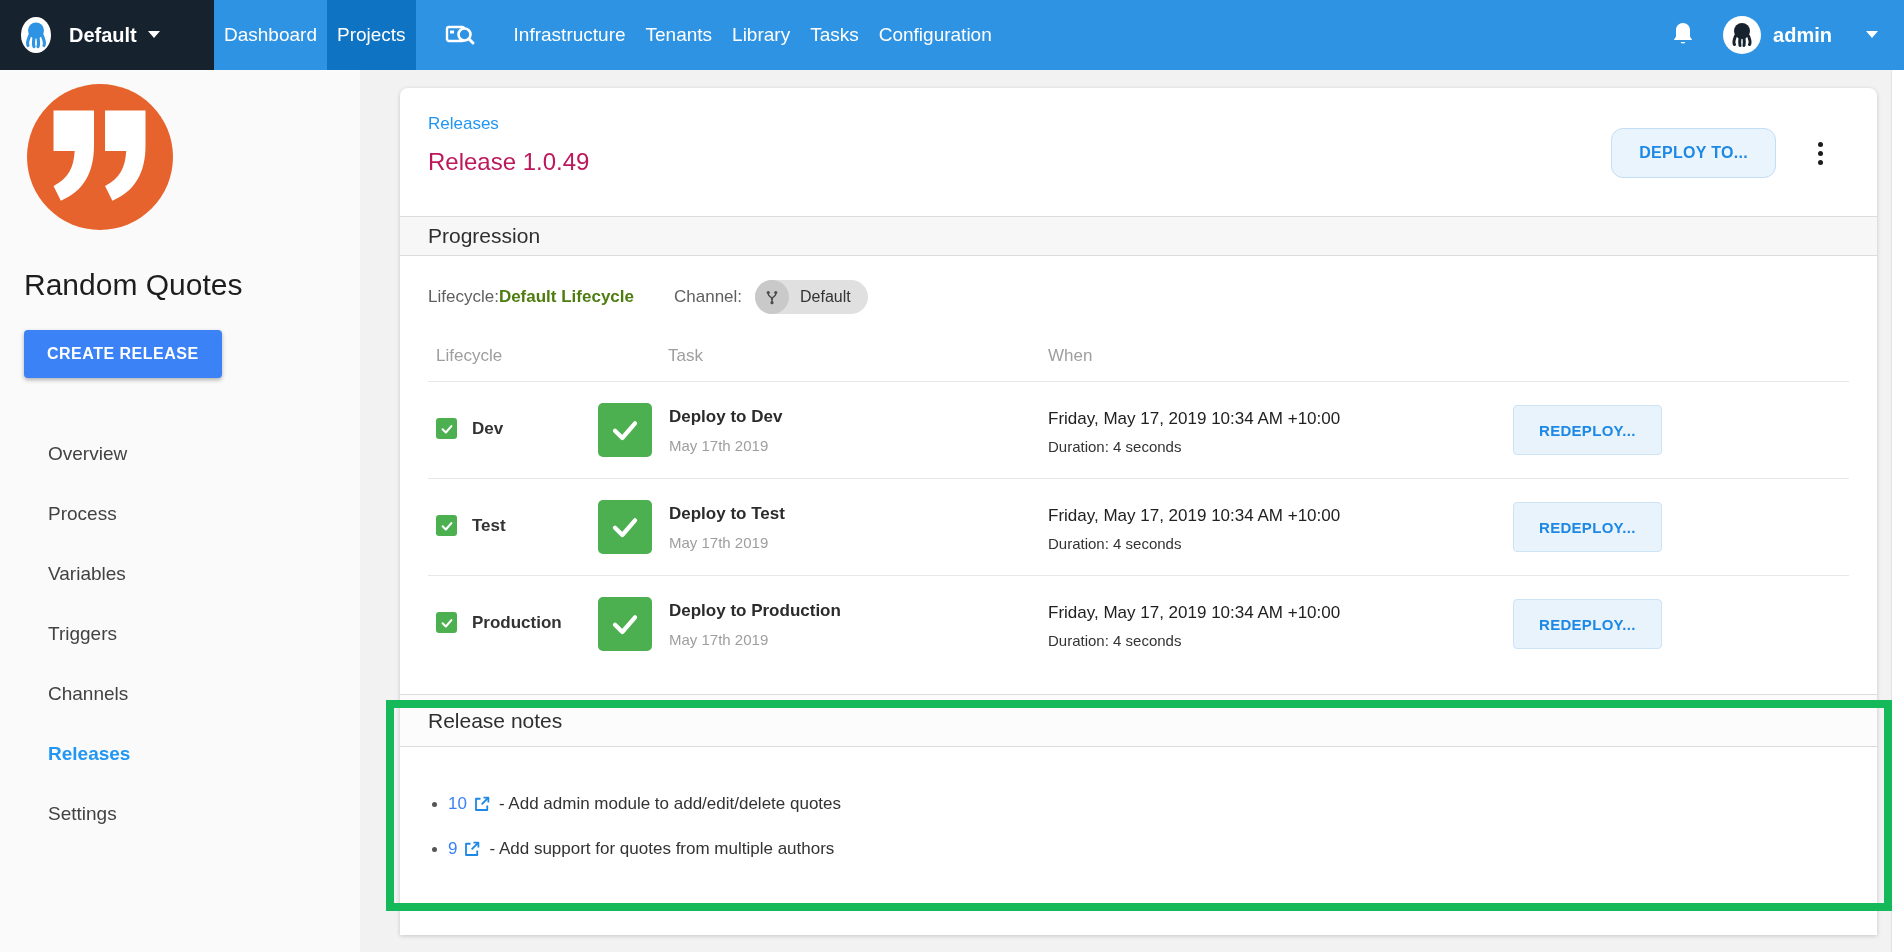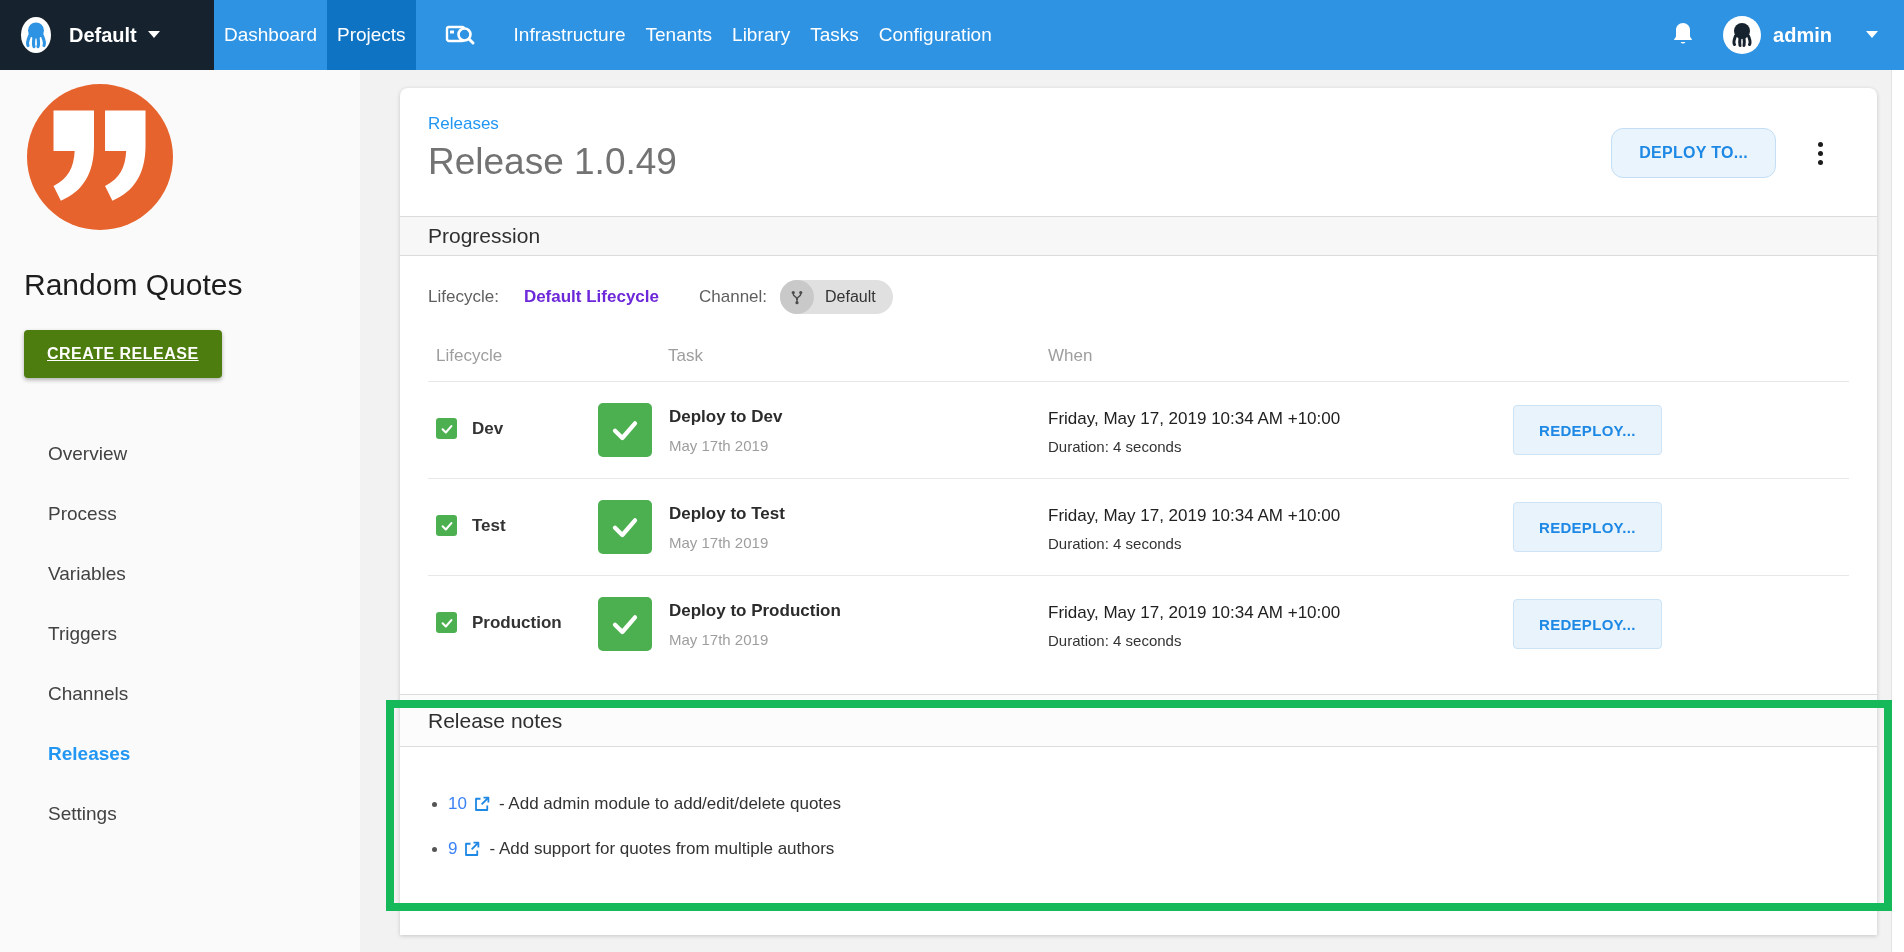--- a/index.html
+++ b/index.html
@@ -23,46 +23,46 @@
   .nav-search { display:flex; align-items:center; padding:0 28px; cursor:pointer; }
   .nav-right { margin-left:auto; display:flex; align-items:center; padding-right:26px; }
   .bell-wrap { padding:0 28px 0 0; display:flex; align-items:center; cursor:pointer; }
   .avatar { width:38px; height:38px; border-radius:50%; background:#fff; display:flex; align-items:center; justify-content:center; margin-right:12px; cursor:pointer; }
   .user-name { color:#fff; font-size:20px; font-weight:bold; margin-right:34px; }
 
   
   .sidebar { position:absolute; top:70px; left:0; width:360px; bottom:0; background:#fafafa; }
   .project-logo { width:146px; height:146px; border-radius:50%; background:#e7632d; margin:14px 0 0 27px; display:flex; align-items:center; justify-content:center; }
   .project-name { font-size:30px; color:#1d1d1d; margin:38px 0 0 24px; }
-  .create-release-btn { display:inline-block; margin:28px 0 0 24px; background:#4d7c0f; color:#fff; border:none; font-family:inherit;
+  .create-release-btn { display:inline-block; margin:28px 0 0 24px; background:#3b82f6; color:#fff; border:none; font-family:inherit;
       font-weight:bold; font-size:16px; letter-spacing:.5px; padding:15px 23px; border-radius:4px; cursor:pointer;
-      box-shadow:0 2px 4px rgba(0,0,0,.3);text-decoration:underline; }
+      box-shadow:0 2px 4px rgba(0,0,0,.3); }
   .side-nav { margin-top:46px; }
   .side-nav-item { padding:18px 0 18px 48px; font-size:19px; line-height:24px; color:#424242; cursor:pointer; }
   .side-nav-item.active { color:#2196f3; font-weight:bold; }
 
   
   .main-card { position:absolute; left:400px; top:88px; width:1477px; height:847px; background:#fff;
       border-radius:8px 8px 0 0; box-shadow:0 1px 4px rgba(0,0,0,.18); overflow:hidden; }
   .card-header { display:flex; align-items:flex-start; padding:26px 50px 36px 28px; }
   .breadcrumb { color:#2196f3; font-size:17px; line-height:20px; margin-bottom:10px; cursor:pointer; }
-  .release-title { color:#737373; font-size:37px; line-height:36px; }
+  .release-title { color:#be185d; font-size:24px; line-height:36px; }
   .header-actions { margin-left:auto; display:flex; align-items:center; gap:38px; margin-top:14px; }
   .deploy-btn { background:#eaf4fd; border:1px solid #c3def5; color:#1e88e5; font-family:inherit; font-weight:bold;
       font-size:16px; letter-spacing:.3px; padding:0 27px; height:50px; border-radius:12px; cursor:pointer; }
   .kebab { display:flex; flex-direction:column; gap:4px; padding:6px 4px; cursor:pointer; }
   .kebab i { width:5px; height:5px; border-radius:50%; background:#1c1c1c; }
 
   .section-head { height:40px; border-top:1px solid #dcdcdc; border-bottom:1px solid #dcdcdc; background:#f7f7f7;
       display:flex; align-items:center; padding:0 28px; font-size:21px; color:#2f2f2f; }
   .section-head.notes { background:#fcfcfc; height:53px; }
 
   .prog-body { padding:24px 28px 22px; }
   .meta-row { display:flex; align-items:center; font-size:17px; color:#5f5f5f; margin-bottom:26px; height:34px; }
-  .meta-value { font-weight:bold; color:#6d28d9; margin-left:25px; }
+  .meta-value { font-weight:bold; color:#4d7c0f; margin-left:0; }
   .meta-channel-label { margin-left:40px; }
   .chip { margin-left:13px; background:#e0e0e0; border-radius:17px; height:34px; display:inline-flex; align-items:center; padding-right:17px; cursor:default; }
   .chip-circle { width:34px; height:34px; border-radius:50%; background:#c9c9c9; display:flex; align-items:center; justify-content:center; }
   .chip-label { margin-left:11px; font-size:16px; color:#333; }
 
   .prog-table-head, .prog-row { display:grid; grid-template-columns:170px 450px 465px 1fr; }
   .prog-table-head { color:#9e9e9e; font-size:17px; padding:6px 0 15px; }
   .th-lifecycle { padding-left:8px; }
   .th-task { padding-left:70px; }
   .prog-row { border-top:1px solid #e8e8e8; padding:21px 0; }

